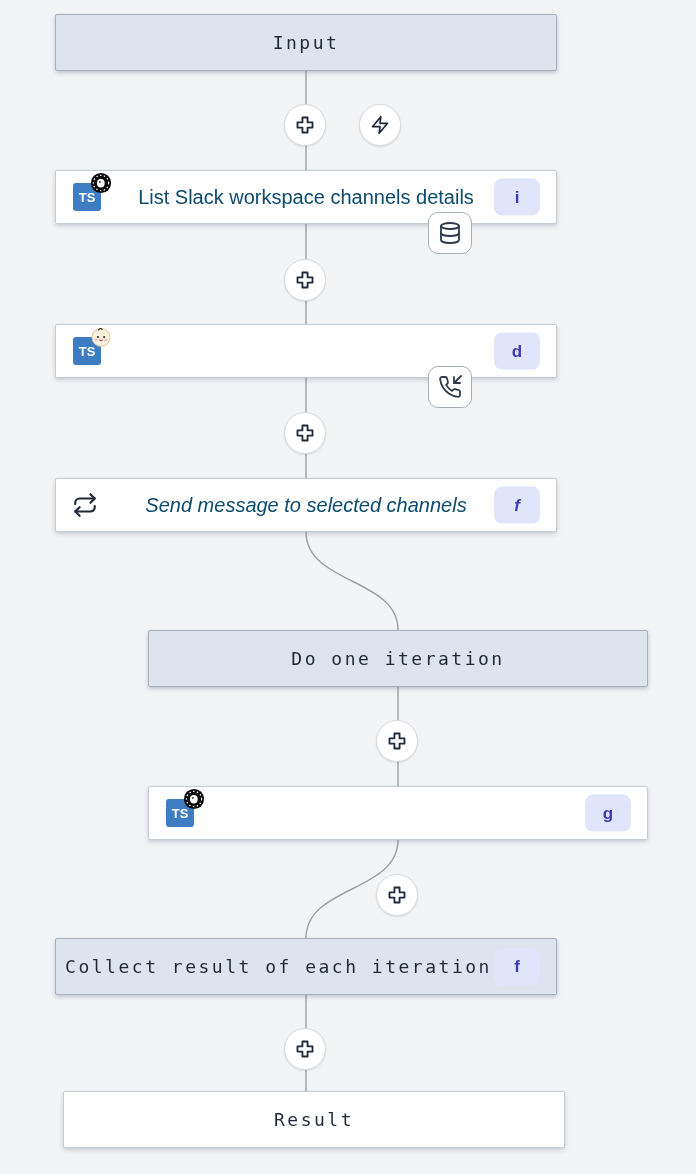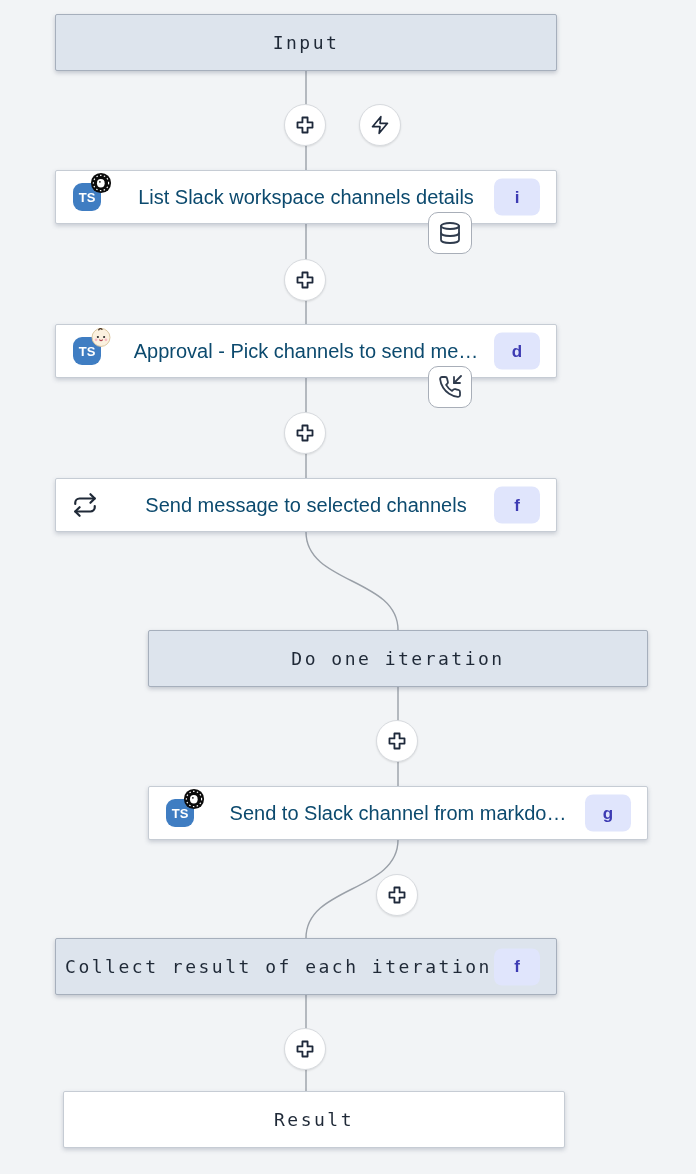--- a/index.html
+++ b/index.html
@@ -51,21 +51,21 @@
     font-size:17px;font-weight:bold;
   }
 
   
   .lang-icon{
     position:absolute;left:17px;top:50%;transform:translateY(-50%);
     width:28px;height:28px;
   }
   .ts-square{
     position:absolute;inset:0;
-    background:#3f7dc2;border-radius:9px;
+    background:#3f7dc2;border-radius:3px;
     color:#fff;font-weight:bold;font-size:13px;
     display:flex;align-items:center;justify-content:center;
     font-family:"Liberation Sans", sans-serif;
   }
   .runtime-logo{
     position:absolute;top:-11px;right:-11px;width:22px;height:22px;
   }
 
   .loop-icon{
     position:absolute;left:16px;top:50%;transform:translateY(-50%);
@@ -168,42 +168,41 @@
           <circle cx="12" cy="12.5" r="9.8" fill="#fbf1df" stroke="#d8c39a" stroke-width="1"></circle>
           <path d="M9.5 4.2c.8-1.6 2.6-1.9 3.6-.6" fill="none" stroke="#4a3524" stroke-width="1.4" stroke-linecap="round"></path>
           <circle cx="8.6" cy="12" r="1.2" fill="#2b2b2b"></circle>
           <circle cx="15.4" cy="12" r="1.2" fill="#2b2b2b"></circle>
           <circle cx="6.6" cy="15" r="1.5" fill="#f7b6c2"></circle>
           <circle cx="17.4" cy="15" r="1.5" fill="#f7b6c2"></circle>
           <path d="M10.6 15.2c.9 1.2 2 1.2 2.9 0" fill="none" stroke="#b03a48" stroke-width="1.3" stroke-linecap="round"></path>
         </svg>
       </span>
     </span>
-    <span class="step-title">Approval - Pick channels to send me…</span>
     <span class="id-badge">d</span>
     <span class="corner-badge">
       <span>
         <svg viewBox="0 0 24 24" width="24" height="24" fill="none" stroke="#2f3b4d" stroke-width="1.8" stroke-linecap="round" stroke-linejoin="round">
           <path d="M16 2v6h6"></path>
           <path d="m23 1-7 7"></path>
           <path d="M22 16.92v3a2 2 0 0 1-2.18 2 19.79 19.79 0 0 1-8.63-3.07 19.5 19.5 0 0 1-6-6 19.79 19.79 0 0 1-3.07-8.67A2 2 0 0 1 4.11 2h3a2 2 0 0 1 2 1.72 12.84 12.84 0 0 0 .7 2.81 2 2 0 0 1-.45 2.11L8.09 9.91a16 16 0 0 0 6 6l1.27-1.27a2 2 0 0 1 2.11-.45 12.84 12.84 0 0 0 2.81.7A2 2 0 0 1 22 16.92z"></path>
         </svg>
       </span>
     </span>
   </div>
 
   <button class="circle-btn" style="left:284px;top:412px;">
     <span>
       <svg viewBox="0 0 24 24" width="22" height="22">
           <path d="M9.2 3.8h5.6v5.4h5.4v5.6h-5.4v5.4H9.2v-5.4H3.8V9.2h5.4z" fill="#fff" stroke="#1e293b" stroke-width="2" stroke-linejoin="round"></path>
         </svg>
     </span>
   </button>
 
-  <div class="node white" style="left:55px;top:478px;width:502px;height:54px;">
+  <div class="node white" style="left:55px;top:478px;width:502px;height:54px;font-style:italic;">
     <span class="loop-icon">
       <svg viewBox="0 0 24 24" width="26" height="26" fill="none" stroke="#1f2937" stroke-width="2" stroke-linecap="round" stroke-linejoin="round">
         <path d="m17 2 4 4-4 4"></path>
         <path d="M3 11v-1a4 4 0 0 1 4-4h14"></path>
         <path d="m7 22-4-4 4-4"></path>
         <path d="M21 13v1a4 4 0 0 1-4 4H3"></path>
       </svg>
     </span>
     <span class="step-title">Send message to selected channels</span>
     <span class="id-badge">f</span>
@@ -226,21 +225,20 @@
       <span class="ts-square">TS</span>
       <span class="runtime-logo">
         <svg viewBox="0 0 24 24" width="22" height="22">
           <circle cx="12" cy="12" r="11" fill="#0b0b0b"></circle>
           <circle cx="12" cy="12" r="8.3" fill="none" stroke="#fff" stroke-width="1.3" stroke-dasharray="1.6 2.6"></circle>
           <ellipse cx="11.8" cy="12.2" rx="4.2" ry="4.6" fill="#fff"></ellipse>
           <circle cx="10.8" cy="10.8" r="0.9" fill="#0b0b0b"></circle>
         </svg>
       </span>
     </span>
-    <span class="step-title">Send to Slack channel from markdo…</span>
     <span class="id-badge">g</span>
   </div>
 
   <button class="circle-btn" style="left:376px;top:874px;">
     <span>
       <svg viewBox="0 0 24 24" width="22" height="22">
           <path d="M9.2 3.8h5.6v5.4h5.4v5.6h-5.4v5.4H9.2v-5.4H3.8V9.2h5.4z" fill="#fff" stroke="#1e293b" stroke-width="2" stroke-linejoin="round"></path>
         </svg>
     </span>
   </button>

